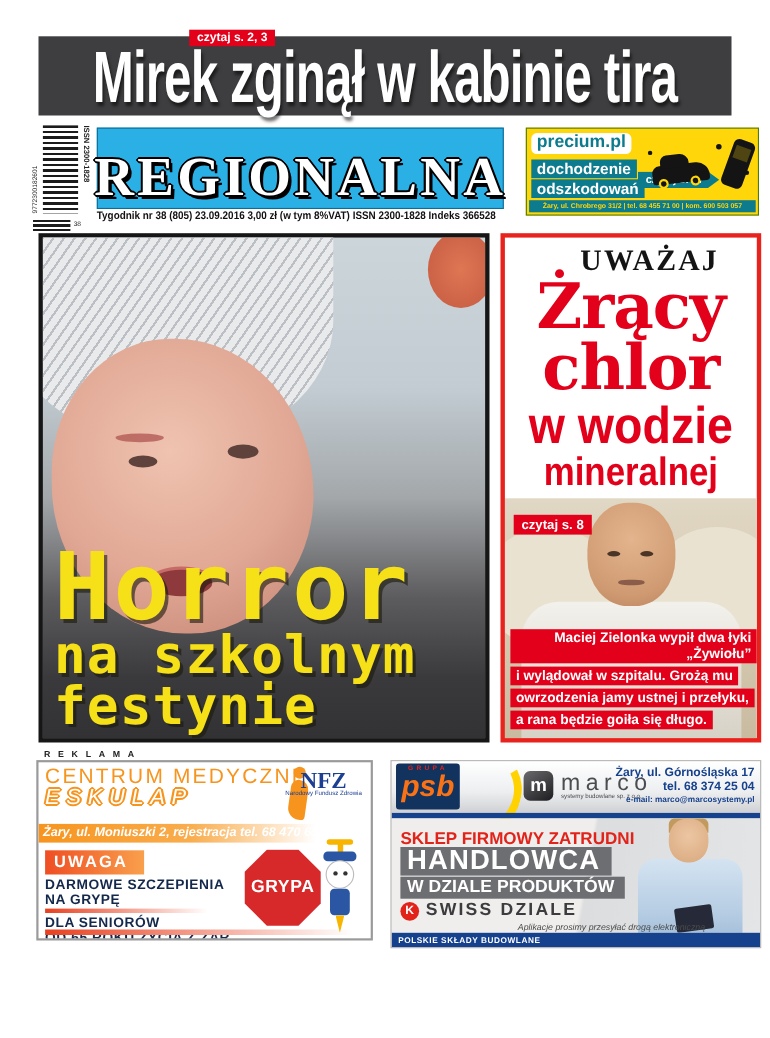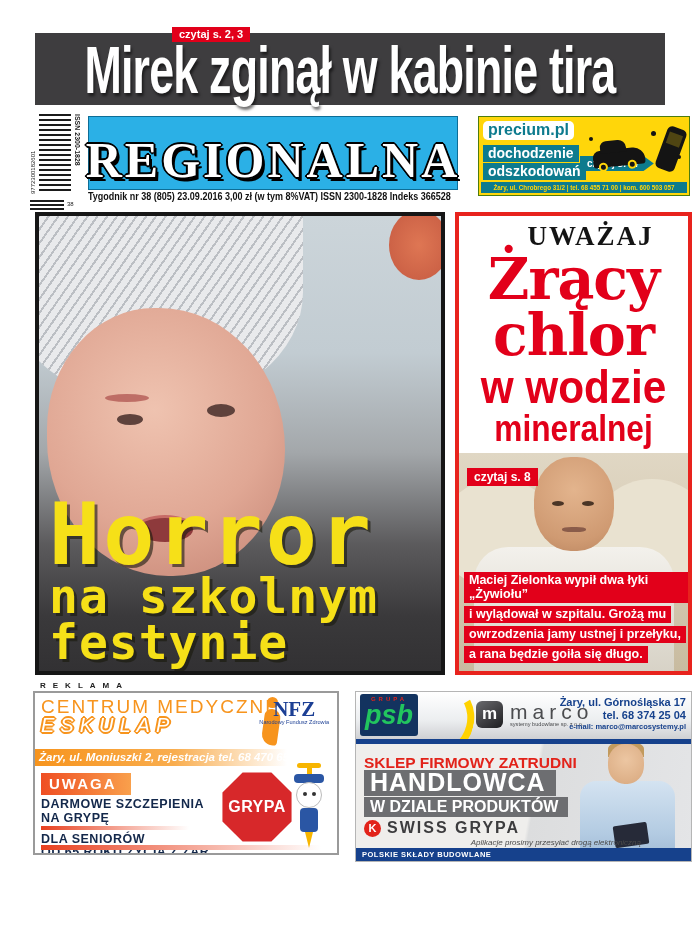--- a/index.html
+++ b/index.html
@@ -110,21 +110,21 @@
   .pillow.r{left:auto;right:-24px;}
   .man-head{position:absolute;left:50%;top:4px;transform:translateX(-50%);width:80px;height:94px;
       border-radius:46%;background:radial-gradient(circle at 50% 35%,#e3b48d 0%,#cf9a72 70%,#bb8660 100%);}
   .man-eye{position:absolute;width:12px;height:5px;border-radius:50%;background:#4a3526;top:44px;}
   .man-eye.l{left:18px;} .man-eye.r{left:48px;}
   .man-mouth{position:absolute;left:28px;top:70px;width:24px;height:5px;border-radius:40%;background:#8a5c4a;}
   .man-shirt{position:absolute;left:50%;top:94px;transform:translateX(-50%);width:200px;height:130px;
       border-radius:34px 34px 0 0;background:linear-gradient(180deg,#f3f1ec 0%,#e1ddd3 60%,#d6d1c5 100%);}
   .warn-caption{position:absolute;left:5px;bottom:8px;z-index:4;}
   .warn-caption span{display:block;width:fit-content;background:#e2001a;color:#fff;font-size:12.5px;
-      font-weight:bold;padding:1px 5px 2px;margin-top:3px;}
+      font-weight:bold;padding:1px 5px 2px;margin-top:3px;text-align:right;}
 
   
   .reklama{position:absolute;left:40px;top:681px;font-size:8px;font-weight:bold;letter-spacing:7px;color:#222;}
 
   .esk{position:absolute;left:33px;top:691px;width:306px;height:164px;box-sizing:border-box;
       background:#fff;border:2px solid #9a9a9a;overflow:hidden;}
   .esk-cm{position:absolute;left:6px;top:3px;color:#f7941d;font-size:19px;letter-spacing:2px;white-space:nowrap;}
   .esk-name{position:absolute;left:6px;top:21px;font-size:20px;font-weight:normal;font-style:italic;
       letter-spacing:6px;color:#fff;white-space:nowrap;
       text-shadow:-2px 0 #f7941d,2px 0 #f7941d,0 -2px #f7941d,0 2px #f7941d,
@@ -164,21 +164,21 @@
   .m-pin{position:absolute;left:16px;top:69px;width:8px;height:16px;background:#f7b500;
       clip-path:polygon(0 0,100% 0,50% 100%);}
 
   .psb{position:absolute;left:355px;top:691px;width:337px;height:171px;box-sizing:border-box;
       border:1px solid #b5b5b5;background:#eceae6;overflow:hidden;}
   .psb-head{position:absolute;left:0;top:0;right:0;height:47px;
       background:linear-gradient(180deg,#ffffff 0%,#eceef0 60%,#cfd0d3 100%);}
   .psb-logo{position:absolute;left:4px;top:2px;width:58px;height:42px;background:#13335f;
       border-radius:3px;text-align:center;overflow:hidden;}
   .psb-grupa{font-size:6px;color:#e2231a;letter-spacing:3px;font-weight:bold;margin-top:2px;}
-  .psb-name{font-size:27px;color:#22c55e;font-weight:bold;font-style:italic;line-height:26px;}
+  .psb-name{font-size:27px;color:#f97316;font-weight:bold;font-style:italic;line-height:26px;}
   .psb-swoosh{position:absolute;left:56px;top:-8px;width:48px;height:58px;border:7px solid transparent;
       border-right-color:#ffd200;border-radius:50%;transform:rotate(14deg);}
   .marco{position:absolute;left:120px;top:9px;display:flex;align-items:center;}
   .marco-m{width:27px;height:27px;border-radius:6px;background:linear-gradient(145deg,#6a6a6e,#1d1d20);
       color:#fff;font-weight:bold;font-size:17px;text-align:center;line-height:26px;}
   .marco-tx{margin-left:7px;}
   .marco-name{font-size:21px;color:#4b4c4f;letter-spacing:5px;line-height:18px;}
   .marco-sub{font-size:5.6px;color:#4b4c4f;white-space:nowrap;}
   .psb-contact{position:absolute;right:5px;top:4px;text-align:right;color:#16418c;font-weight:bold;}
   .pc1,.pc2{font-size:11px;line-height:13px;} .pc3{font-size:7.5px;line-height:10px;}
@@ -357,21 +357,21 @@
         <div class="pm-hair"></div>
         <div class="pm-head"></div>
         <div class="pm-book"></div>
       </div>
     </div>
     <div class="psb-t1">SKLEP FIRMOWY ZATRUDNI</div>
     <div class="psb-t2">HANDLOWCA</div>
     <div class="psb-t3">W DZIALE PRODUKTÓW</div>
     <div class="swiss">
       <div class="swiss-ic">K</div>
-      <div class="swiss-tx">SWISS GRYPA</div>
+      <div class="swiss-tx">SWISS DZIALE</div>
     </div>
     <div class="psb-note">
       <span>Aplikacje prosimy przesyłać drogą elektroniczną</span>
       <span>lub składać osobiście w sklepie</span>
     </div>
     <div class="psb-bar">POLSKIE SKŁADY BUDOWLANE</div>
   </div>
 
 </div>
 

